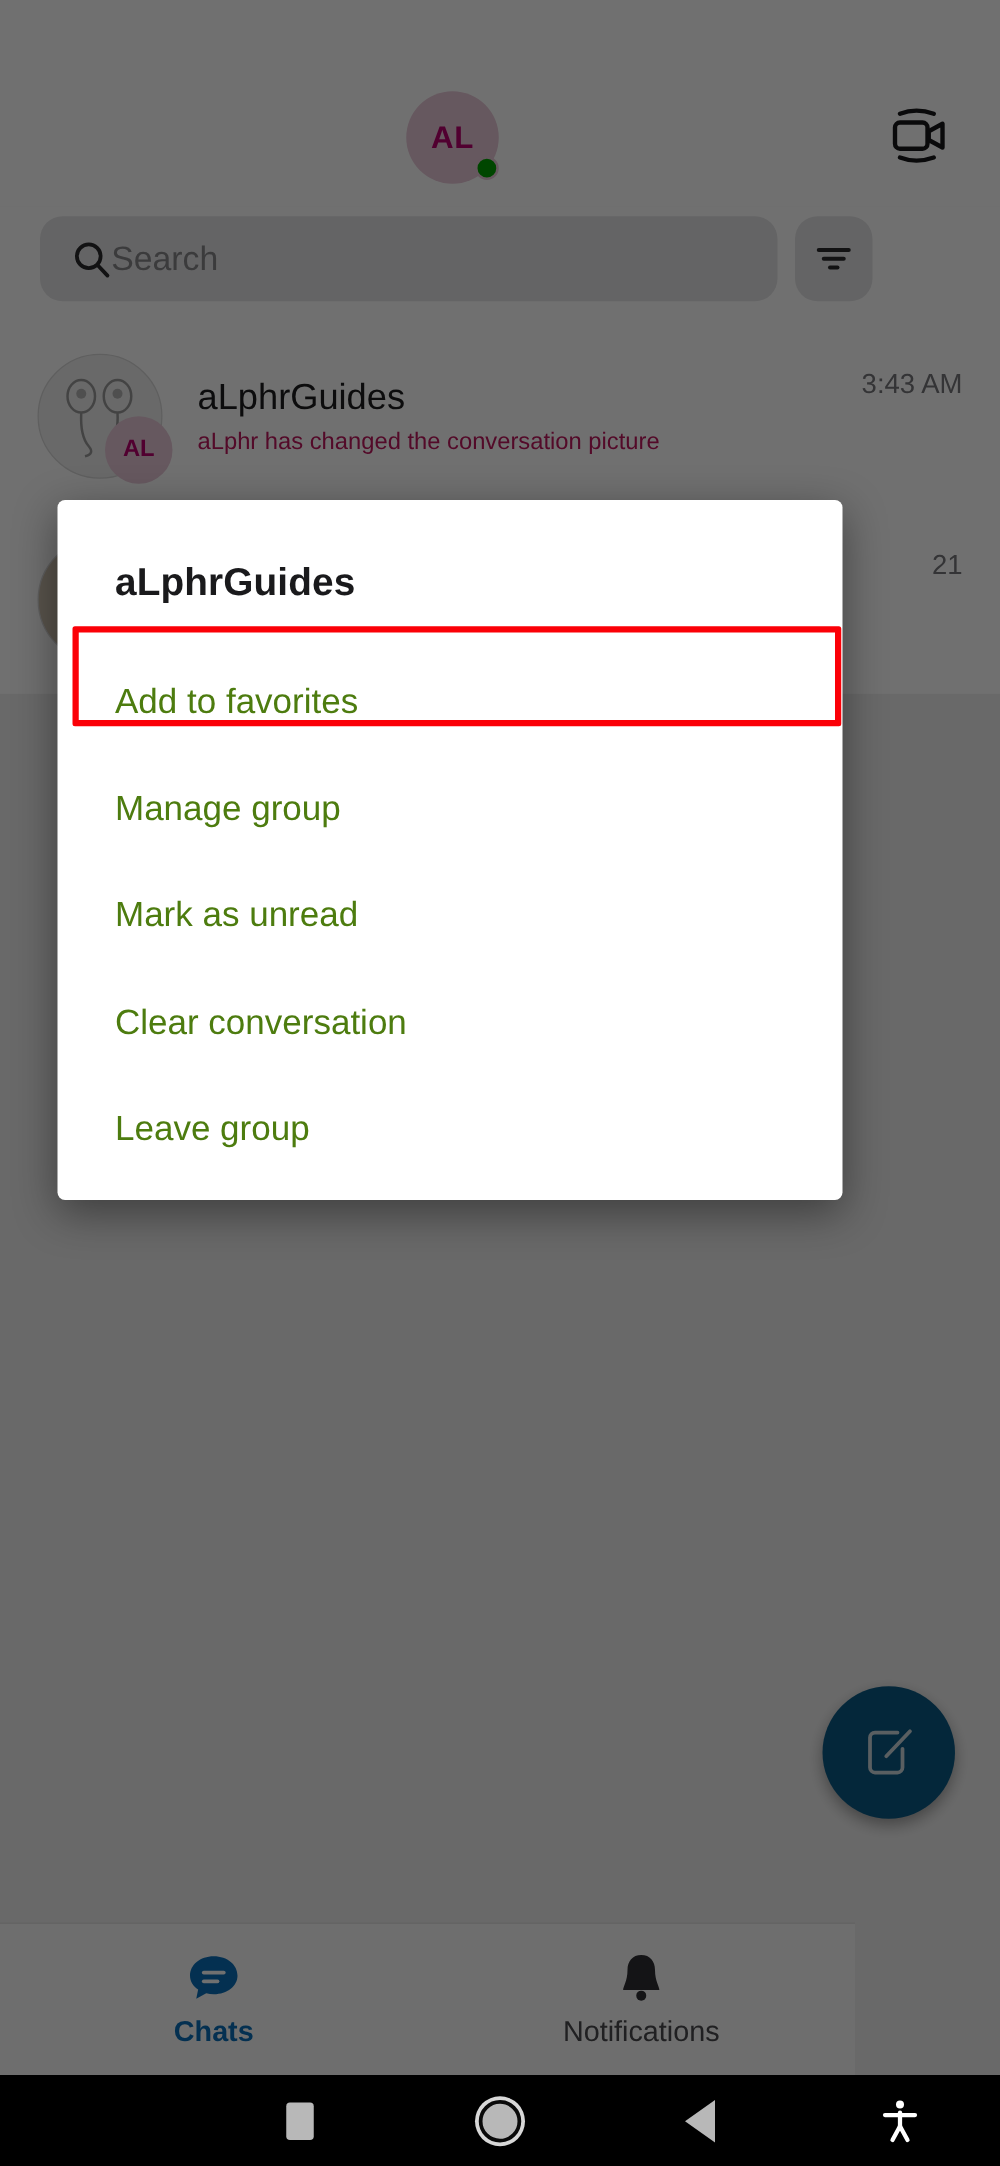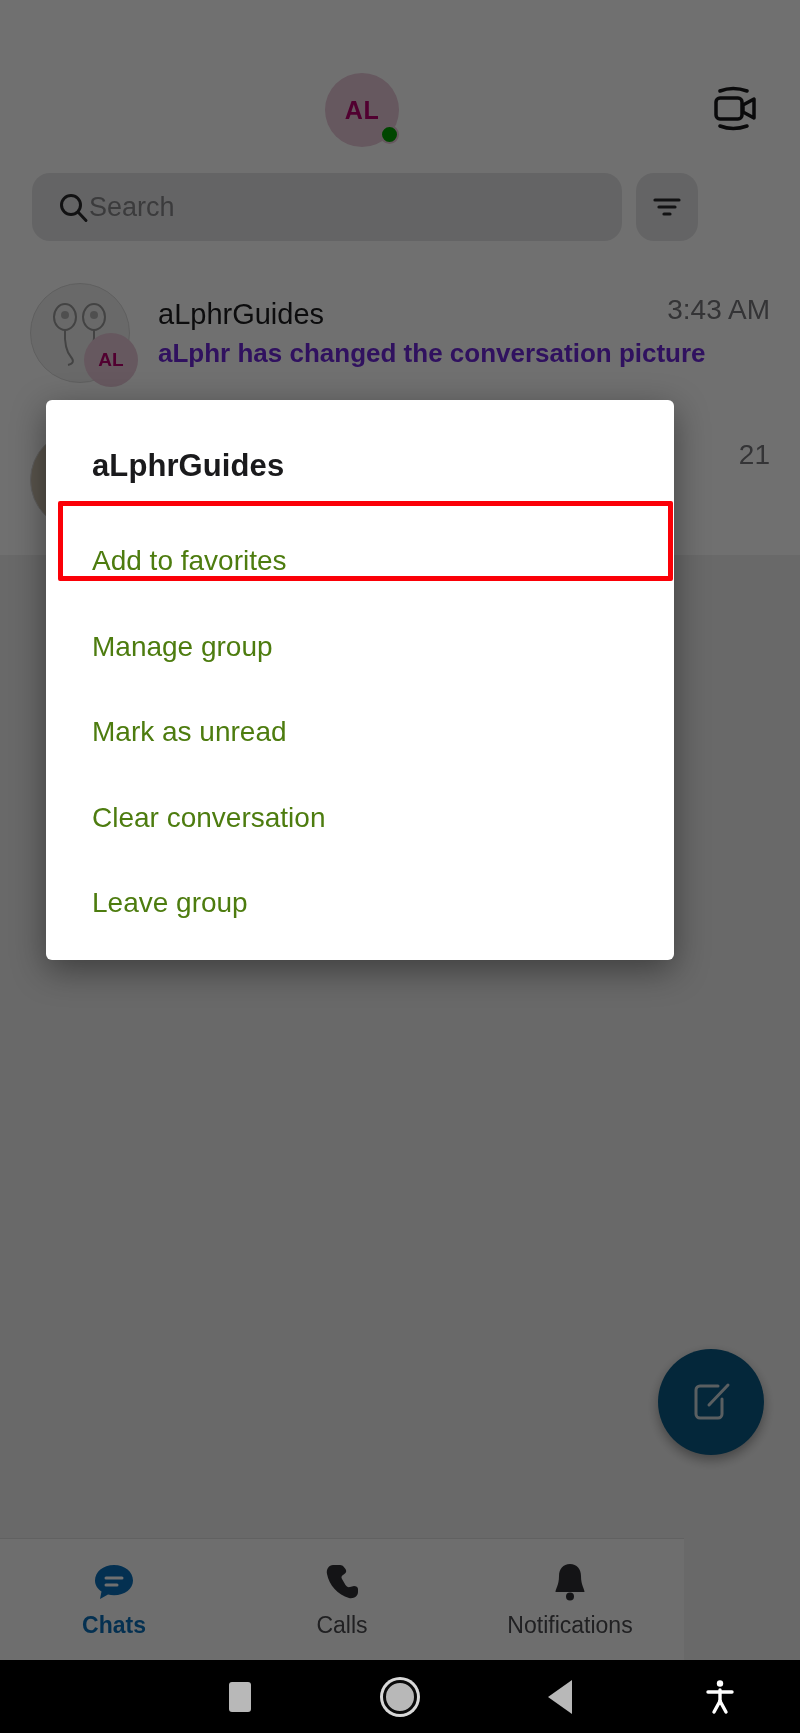--- a/index.html
+++ b/index.html
@@ -150,33 +150,32 @@
     flex: 1;
     margin-left: 28px;
     min-width: 0;
   }
   .chat-title {
     font-size: 29px;
     color: #1c1c1e;
     line-height: 1.25;
   }
   .chat-sub {
-    font-size: 26px;
-    color: #6d28d9;
+    font-size: 19px;
+    color: #be185d;
     margin-top: 6px;
     white-space: nowrap;
     overflow: hidden;
     text-overflow: ellipsis;
-    font-weight: bold;
   }
   .chat-time {
     position: absolute;
     right: 30px;
     top: 34px;
-    font-size: 28px;
+    font-size: 22px;
     color: #77777b;
   }
 
   
   .chat-row.second { height: 150px; }
 
   
   .fab {
     position: absolute;
     right: 36px;
@@ -378,28 +377,20 @@
         <div class="tab-icon">
           <svg width="44" height="40" viewBox="0 0 44 40">
             <path d="M22 3 C11 3 3 10 3 18.5 C3 23 5.5 27 9.5 29.5 L8 37 L16 32.5 C17.9 33 19.9 33.3 22 33.3 C33 33.3 41 26.5 41 18.5 C41 10 33 3 22 3 Z" fill="#0b6fb8"></path>
             <line x1="14" y1="16" x2="30" y2="16" stroke="#fff" stroke-width="3" stroke-linecap="round"></line>
             <line x1="14" y1="23" x2="25" y2="23" stroke="#fff" stroke-width="3" stroke-linecap="round"></line>
           </svg>
         </div>
         <div class="tab-label">Chats</div>
       </div>
 
-      <div class="tab">
-        <div class="tab-icon">
-          <svg width="40" height="40" viewBox="0 0 40 40">
-            <path d="M11 3 C7 3 4 7 5 12 C7 23 16 33 27 36 C32 37 36 34 36 30 L36 27 C36 25 34 24 32 24 L28 25 C26 25.5 24.5 24.5 23.5 23 L20 17 C19 15.5 19.5 13.8 21 13 L23 11.5 C24.5 10.5 24.5 8.5 23.5 7 L21 4 C20 3 18.5 3 17 3 Z" fill="#2f2f33"></path>
-          </svg>
-        </div>
-        <div class="tab-label">Calls</div>
-      </div>
 
 
       <div class="tab">
         <div class="tab-icon">
           <svg width="38" height="42" viewBox="0 0 38 42">
             <path d="M19 3 C12 3 8 8 8 15 C8 24 4.5 28 4.5 31 L33.5 31 C33.5 28 30 24 30 15 C30 8 26 3 19 3 Z" fill="#2f2f33"></path>
             <circle cx="19" cy="35.5" r="4" fill="#2f2f33"></circle>
           </svg>
         </div>
         <div class="tab-label">Notifications</div>

